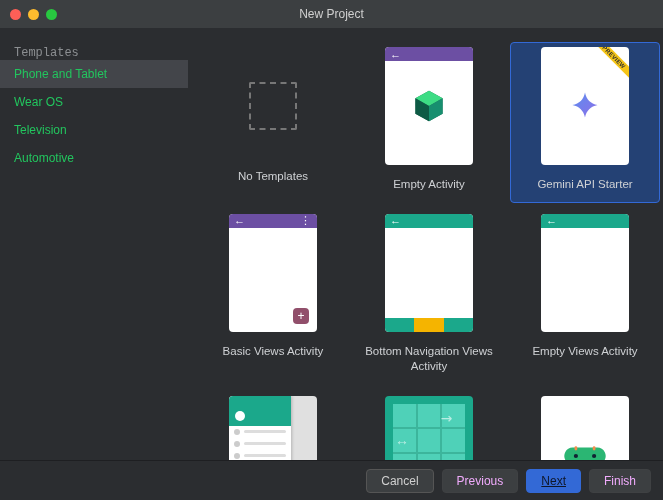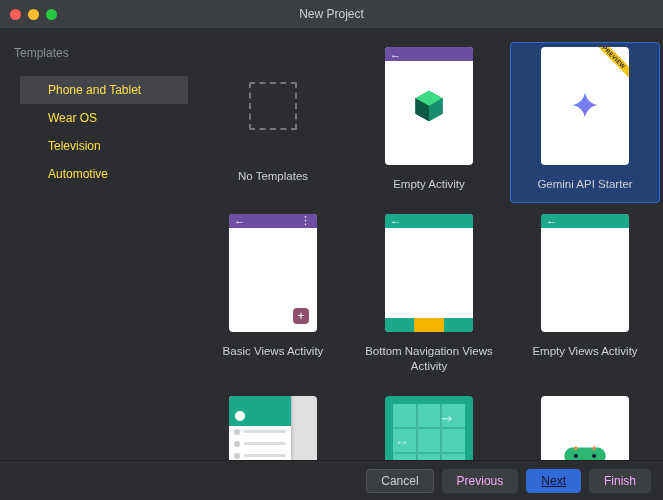--- a/index.html
+++ b/index.html
@@ -12,22 +12,22 @@
   .dot { width: 11px; height: 11px; border-radius: 50%; }
   .dot.red { background: #ff5f57; }
   .dot.yellow { background: #febc2e; }
   .dot.green { background: #28c840; }
   .title { position: absolute; left: 0; right: 0; text-align: center; font-size: 12px; color: #d0d0d0; font-weight: 500; pointer-events: none; }
 
   .app-body { display: flex; height: 432px; }
 
   
   .sidebar { width: 188px; background: #2b2d30; padding-top: 10px; }
-  .sidebar-header { color: #8c8f92; font-size: 12px; padding: 8px 14px 16px; }
-  .sidebar-item { padding: 7px 28px; color: #fde047; cursor: pointer; margin-left: 20px; }
+  .sidebar-header { color: #8c8f92; font-size: 12px; padding: 8px 14px 0; font-family: Liberation Mono, monospace; }
+  .sidebar-item { padding: 7px 14px; color: #22c55e; cursor: pointer; }
   .sidebar-item.selected { background: #43454a; }
 
   
   .main { flex: 1; background: #2b2d30; overflow: hidden; padding: 14px 0 0 10px; }
   .grid { display: grid; grid-template-columns: repeat(3, 150px); gap: 6px 6px; justify-content: start; }
   .card { width: 150px; text-align: center; padding: 4px; border-radius: 4px; border: 1px solid transparent; cursor: pointer; }
   .card.selected { background: #244174; border-color: #3369d6; }
   .thumb { width: 88px; height: 118px; margin: 0 auto 8px; border-radius: 4px; position: relative; overflow: hidden; }
   .card-label { font-size: 11.5px; color: #cfd1d4; padding: 4px 2px 6px; line-height: 1.3; }
 

